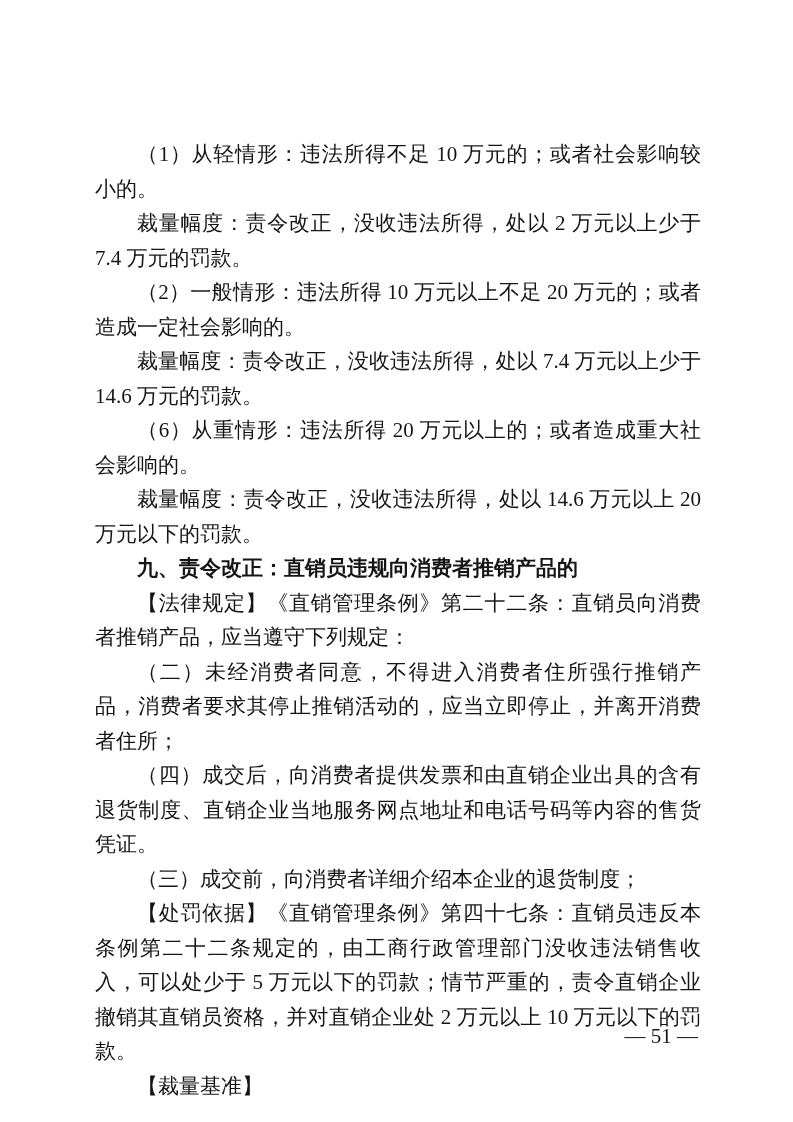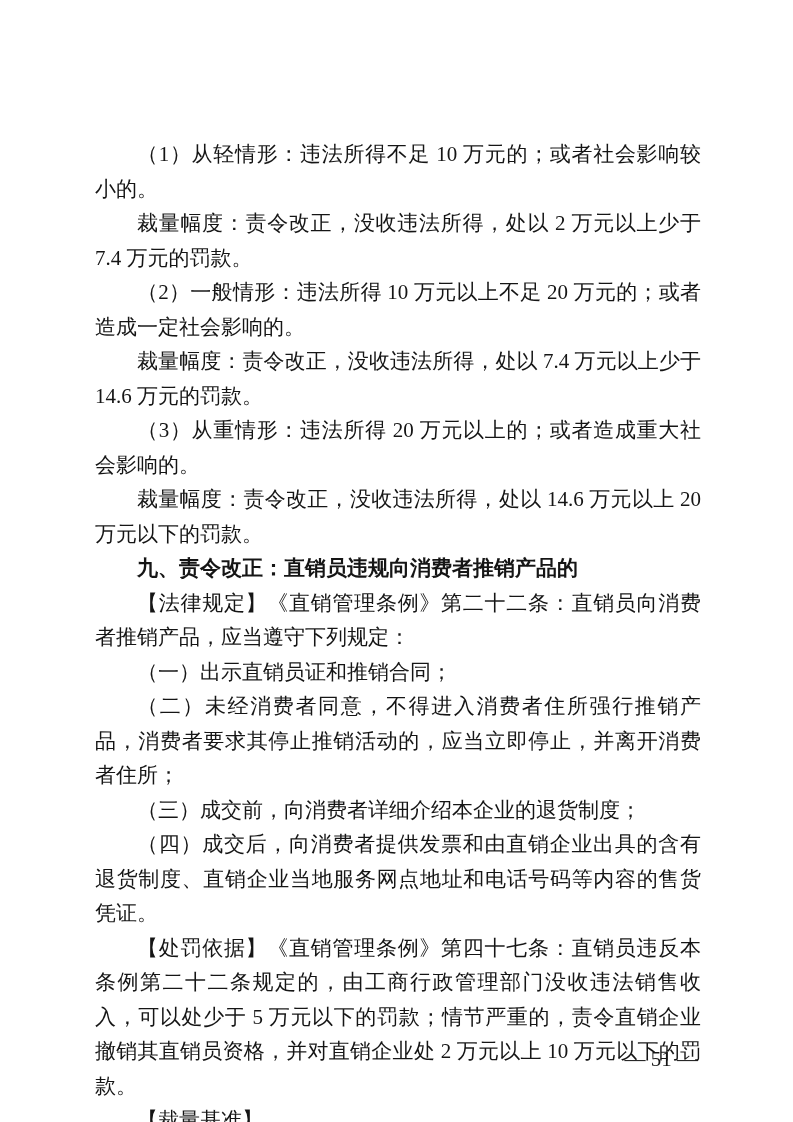--- a/index.html
+++ b/index.html
@@ -33,42 +33,41 @@
   .heading-hei {
     font-family: "Liberation Sans", "DejaVu Sans", sans-serif;
     font-weight: bold;
   }
   .lead-bold {
     font-weight: normal;
   }
   .footer {
     position: absolute;
     right: 95px;
-    top: 1044px;
+    top: 1021px;
     font-size: 21px;
     line-height: 30px;
     font-family: "Liberation Serif", "DejaVu Serif", serif;
     color: #151515;
   }
 </style>
 </head>
 <body>
 
 <div class="page">
   <div class="content">
     <p>（1）从轻情形：违法所得不足 10 万元的；或者社会影响较小的。</p>
     <p>裁量幅度：责令改正，没收违法所得，处以 2 万元以上少于 7.4 万元的罚款。</p>
     <p>（2）一般情形：违法所得 10 万元以上不足 20 万元的；或者造成一定社会影响的。</p>
     <p>裁量幅度：责令改正，没收违法所得，处以 7.4 万元以上少于 14.6 万元的罚款。</p>
-    <p>（3）从重情形：违法所得 20 万元以上的；或者造成重大社会影响的。</p>
+    <p>（6）从重情形：违法所得 20 万元以上的；或者造成重大社会影响的。</p>
     <p>裁量幅度：责令改正，没收违法所得，处以 14.6 万元以上 20 万元以下的罚款。</p>
     <p class="heading-hei">九、责令改正：直销员违规向消费者推销产品的</p>
     <p><span class="lead-bold">【法律规定】《直销管理条例》第二十二条：</span><span>直销员向消费者推销产品，应当遵守下列规定：</span></p>
-    <p>（一）出示直销员证和推销合同；</p>
     <p>（二）未经消费者同意，不得进入消费者住所强行推销产品，消费者要求其停止推销活动的，应当立即停止，并离开消费者住所；</p>
+    <p>（四）成交后，向消费者提供发票和由直销企业出具的含有退货制度、直销企业当地服务网点地址和电话号码等内容的售货凭证。</p>
     <p>（三）成交前，向消费者详细介绍本企业的退货制度；</p>
-    <p>（四）成交后，向消费者提供发票和由直销企业出具的含有退货制度、直销企业当地服务网点地址和电话号码等内容的售货凭证。</p>
     <p><span class="lead-bold">【处罚依据】《直销管理条例》第四十七条：</span><span>直销员违反本条例第二十二条规定的，由工商行政管理部门没收违法销售收入，可以处少于 5 万元以下的罚款；情节严重的，责令直销企业撤销其直销员资格，并对直销企业处 2 万元以上 10 万元以下的罚款。</span></p>
     <p class="lead-bold">【裁量基准】</p>
 
   </div>
   <div class="footer">— 51 —</div>
 </div>
 
 </body></html>

